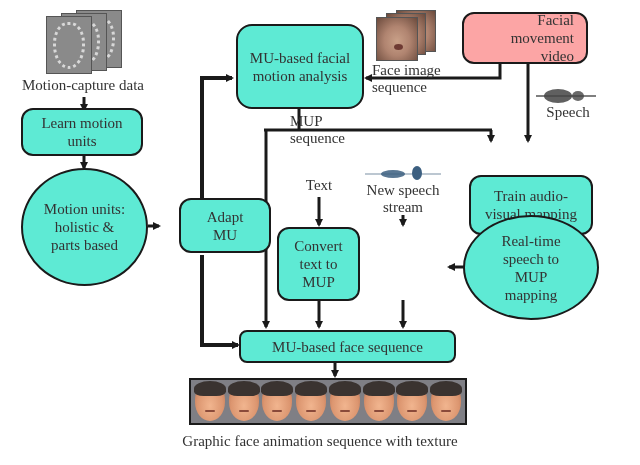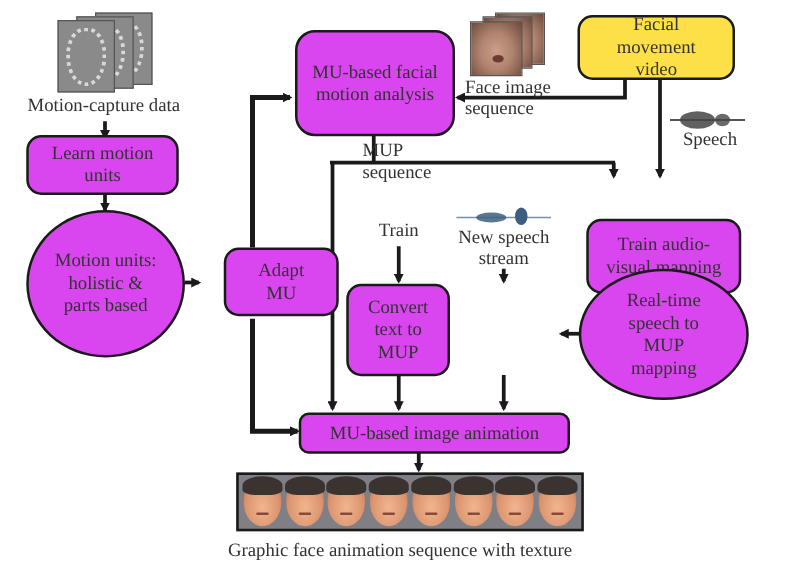--- a/index.html
+++ b/index.html
@@ -1,23 +1,23 @@
 <!DOCTYPE html>
 <html><head>
 <meta charset="utf-8">
 <style>
   html, body { margin: 0; padding: 0; background: #ffffff; }
   #canvas { position: relative; width: 640px; height: 465px; overflow: hidden; background: #ffffff;
             font-family: "Liberation Serif", "DejaVu Serif", serif; color: #333333; }
   svg.wires { position: absolute; left: 0; top: 0; width: 640px; height: 465px; }
-  .node { position: absolute; box-sizing: border-box; border: 2px solid #1a1a1a; background: #d946ef;
+  .node { position: absolute; box-sizing: border-box; border: 2px solid #1a1a1a; background: #5eead4;
           display: flex; align-items: center; justify-content: center; text-align: center;
           font-size: 15px; line-height: 18px; color: #333; }
   .rbox { border-radius: 12px; }
-  .white { background: #fde047; }
+  .white { background: #fca5a5; text-align: right; }
   .ellipse { border-radius: 50%; }
   .label { position: absolute; font-size: 15px; line-height: 17px; color: #333; text-align: center; white-space: pre-line; }
   .img-stack { position: absolute; }
   .frame { position: absolute; border: 1px solid #555; }
   .mocap { background: #8a8a8a; }
   .mocap::after { content: ""; position: absolute; left: 6px; top: 5px; right: 6px; bottom: 4px;
                   border: 3px dotted #d8d8d8; border-radius: 45% 45% 50% 50%; }
   .faceimg { background: radial-gradient(ellipse at 50% 55%, #c9a088 0%, #b08470 45%, #6b4a3c 100%); }
   .faceimg::after { content: ""; position: absolute; left: 42%; top: 62%; width: 9px; height: 6px; border-radius: 50%; background: #6e3a33; }
   .strip { position: absolute; left: 189px; top: 378px; width: 278px; height: 47px; box-sizing: border-box;
@@ -109,34 +109,34 @@
   </svg>
   <div class="label" style="left:538px; top:104px; width:60px;">Speech</div>
 
   <div class="label" style="left:290px; top:113px; width:70px; text-align:left;">MUP
 sequence</div>
 
   <div class="node rbox" style="left:469px; top:143px; width:124px; height:60px; padding:0 10px;margin-top:32px;">Train audio-visual mapping</div>
 
   <div class="node ellipse" style="left:463px; top:215px; width:136px; height:105px; padding:0 26px;">Real-time speech to MUP mapping</div>
 
-  <div class="label" style="left:295px; top:177px; width:48px;">Train</div>
+  <div class="label" style="left:295px; top:177px; width:48px;">Text</div>
 
   <svg class="wave" style="left:365px; top:165px; width:76px;" viewBox="0 0 76 16">
     <line x1="0" y1="9" x2="76" y2="9" stroke="#7a8fa3" stroke-width="1.2"></line>
     <ellipse cx="28" cy="9" rx="12" ry="4" fill="#3c5f80" opacity="0.85"></ellipse>
     <ellipse cx="52" cy="8" rx="5" ry="7" fill="#3c5f80"></ellipse>
   </svg>
   <div class="label" style="left:358px; top:182px; width:90px;">New speech
 stream</div>
 
   <div class="node rbox" style="left:277px; top:227px; width:83px; height:74px; padding:0 14px;">Convert text to MUP</div>
 
 
-  <div class="node rbox" style="left:239px; top:330px; width:217px; height:33px; border-radius:8px;">MU-based image animation</div>
+  <div class="node rbox" style="left:239px; top:330px; width:217px; height:33px; border-radius:8px;">MU-based face sequence</div>
 
   <div class="strip" id="strip">
       <div class="anim-face"></div>
       <div class="anim-face"></div>
       <div class="anim-face"></div>
       <div class="anim-face"></div>
       <div class="anim-face"></div>
       <div class="anim-face"></div>
       <div class="anim-face"></div>
       <div class="anim-face"></div>

